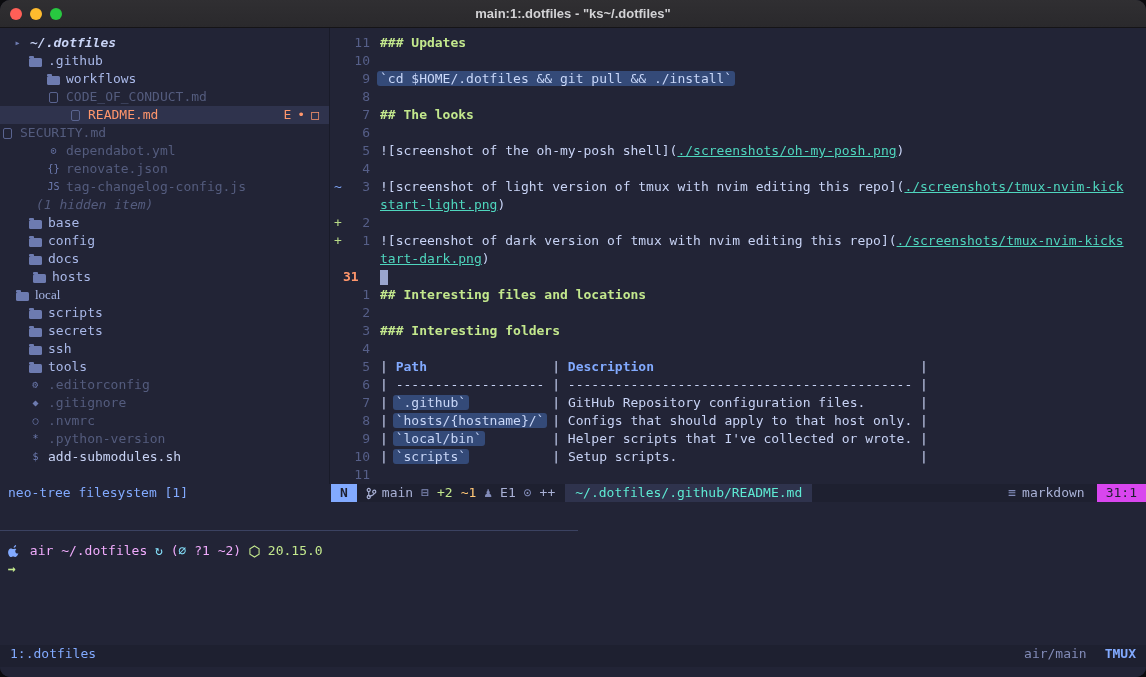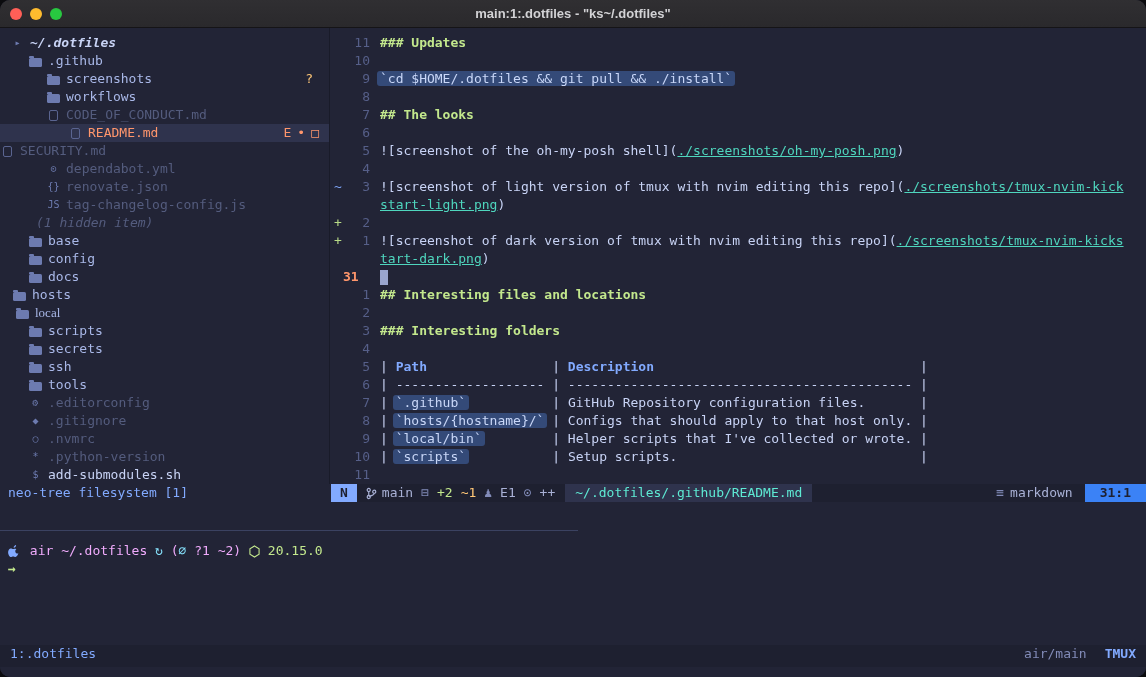--- a/index.html
+++ b/index.html
@@ -54,21 +54,21 @@
   .lualine{flex:1;display:flex;align-items:center;background:#1e2030;color:#828bb8}
   .sl-mode{background:#82aaff;color:#1e2030;font-weight:bold;padding:0 9px;height:100%;display:flex;align-items:center}
   .sl-item{margin-left:8px;color:#a9b1d6}
   .sl-item.icon{color:#828bb8}
   .sl-item.add{color:#c3e88d}.sl-item.mod{color:#ffc777}
   .sl-branch{margin-left:9px;display:flex;align-items:center;gap:5px;color:#a9b1d6}
   .sl-path{background:#2f334d;margin-left:10px;padding:4px 10px;height:100%;display:flex;align-items:center;color:#5eead4}
   .sl-right{margin-left:auto;display:flex;align-items:center}
   .sl-ft-icon{color:#828bb8;margin-right:6px}
   .sl-ft{color:#a9b1d6;margin-right:12px}
-  .sl-pos{background:#3b82f6;color:#1e2030;font-weight:bold;padding:0 15px;height:100%;display:flex;align-items:center}
+  .sl-pos{background:#d946ef;color:#1e2030;font-weight:normal;padding:0 9px;height:100%;display:flex;align-items:center}
   
   .pane-border{height:1px;width:578px;background:#3b4261;margin-top:28px}
   .shell{padding:11px 0 0 8px}
   .sline{height:18px;display:flex;align-items:center;white-space:pre}
   .p-apple{color:#82aaff;margin-right:2px;display:inline-flex;align-items:center}
   .p-fg{color:#f0abfc}
   .p-cyan{color:#86e1fc}
   .p-green{color:#c3e88d;display:inline-flex;align-items:center;gap:0}
   .p-arrow{color:#c3e88d;font-weight:bold}
   
@@ -92,33 +92,32 @@
     </div>
     <div class="title">main:1:.dotfiles - "ks~/.dotfiles"</div>
   </div>
 
   <div class="term">
 
     <div class="nvim">
       <div class="sidebar" id="tree">
           <div class="tree-row" style="padding-left: 10px;"><span class="tree-icon glyph">▸</span><span class="tree-name root">~/.dotfiles</span></div>
           <div class="tree-row" style="padding-left: 28px;"><span class="tree-icon"><span class="shape-folder"></span></span><span class="tree-name dir">.github</span></div>
-          <div class="tree-row" style="padding-left: 46px;"><span class="tree-icon"><span class="shape-folder"></span></span><span class="tree-name dir">screenshots</span><span class="tree-badge solo">?</span></div>
           <div class="tree-row" style="padding-left: 46px;"><span class="tree-icon"><span class="shape-folder"></span></span><span class="tree-name dir">workflows</span></div>
           <div class="tree-row" style="padding-left: 46px;"><span class="tree-icon"><span class="shape-file"></span></span><span class="tree-name ignored">CODE_OF_CONDUCT.md</span></div>
           <div class="tree-row selected" style="padding-left: 68px;"><span class="tree-icon"><span class="shape-file"></span></span><span class="tree-name modified">README.md</span><span class="tree-badges"><span class="tree-badge">E</span><span class="tree-badge">•</span><span class="tree-badge">□</span></span></div>
           <div class="tree-row" style=""><span class="tree-icon"><span class="shape-file"></span></span><span class="tree-name ignored">SECURITY.md</span></div>
           <div class="tree-row" style="padding-left: 46px;"><span class="tree-icon glyph">⊙</span><span class="tree-name ignored">dependabot.yml</span></div>
           <div class="tree-row" style="padding-left: 46px;"><span class="tree-icon glyph">{}</span><span class="tree-name ignored">renovate.json</span></div>
           <div class="tree-row" style="padding-left: 46px;"><span class="tree-icon glyph">JS</span><span class="tree-name ignored">tag-changelog-config.js</span></div>
           <div class="tree-row" style="padding-left: 36px;"><span class="tree-name note">(1 hidden item)</span></div>
           <div class="tree-row" style="padding-left: 28px;"><span class="tree-icon"><span class="shape-folder"></span></span><span class="tree-name dir">base</span></div>
           <div class="tree-row" style="padding-left: 28px;"><span class="tree-icon"><span class="shape-folder"></span></span><span class="tree-name dir">config</span></div>
           <div class="tree-row" style="padding-left: 28px;"><span class="tree-icon"><span class="shape-folder"></span></span><span class="tree-name dir">docs</span></div>
-          <div class="tree-row" style="padding-left: 12px;"><span class="tree-icon"><span class="shape-folder"></span></span><span class="tree-name dir">hosts</span></div>
+          <div class="tree-row" style="padding-left: 32px;"><span class="tree-icon"><span class="shape-folder"></span></span><span class="tree-name dir">hosts</span></div>
           <div class="tree-row" style="padding-left: 15px; font-family: Liberation Serif, serif;"><span class="tree-icon"><span class="shape-folder"></span></span><span class="tree-name dir">local</span></div>
           <div class="tree-row" style="padding-left: 28px;"><span class="tree-icon"><span class="shape-folder"></span></span><span class="tree-name dir">scripts</span></div>
           <div class="tree-row" style="padding-left: 28px;"><span class="tree-icon"><span class="shape-folder"></span></span><span class="tree-name dir">secrets</span></div>
           <div class="tree-row" style="padding-left: 28px;"><span class="tree-icon"><span class="shape-folder"></span></span><span class="tree-name dir">ssh</span></div>
           <div class="tree-row" style="padding-left: 28px;"><span class="tree-icon"><span class="shape-folder"></span></span><span class="tree-name dir">tools</span></div>
           <div class="tree-row" style="padding-left: 28px;"><span class="tree-icon glyph">⚙</span><span class="tree-name ignored">.editorconfig</span></div>
           <div class="tree-row" style="padding-left: 28px;"><span class="tree-icon glyph">◆</span><span class="tree-name ignored">.gitignore</span></div>
           <div class="tree-row" style="padding-left: 28px;"><span class="tree-icon glyph">○</span><span class="tree-name ignored">.nvmrc</span></div>
           <div class="tree-row" style="padding-left: 28px;"><span class="tree-icon glyph">*</span><span class="tree-name ignored">.python-version</span></div>
           <div class="tree-row" style="padding-left: 28px;"><span class="tree-icon glyph">$</span><span class="tree-name file">add-submodules.sh</span></div>

